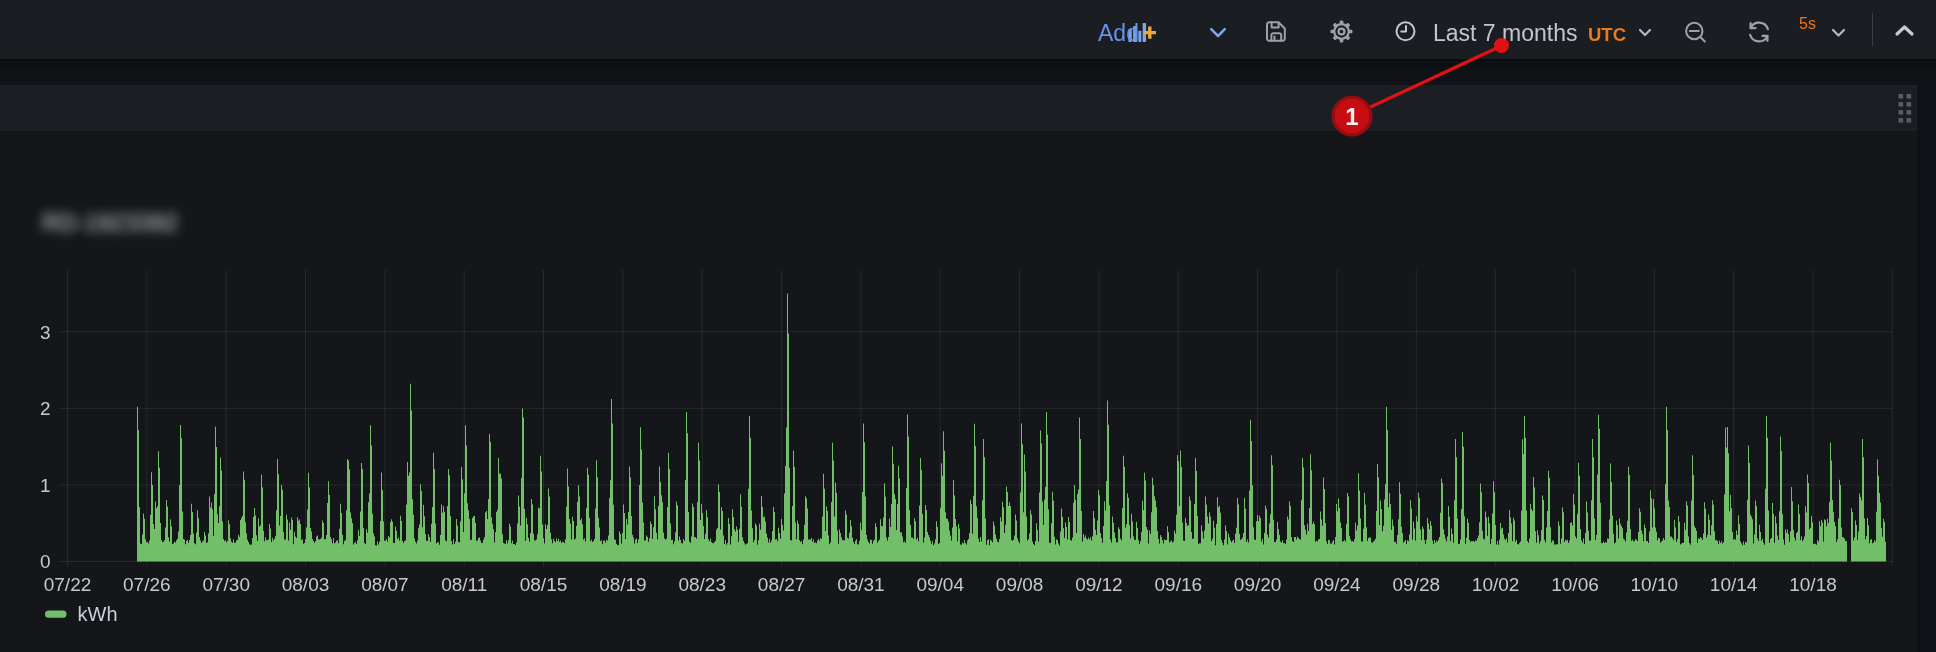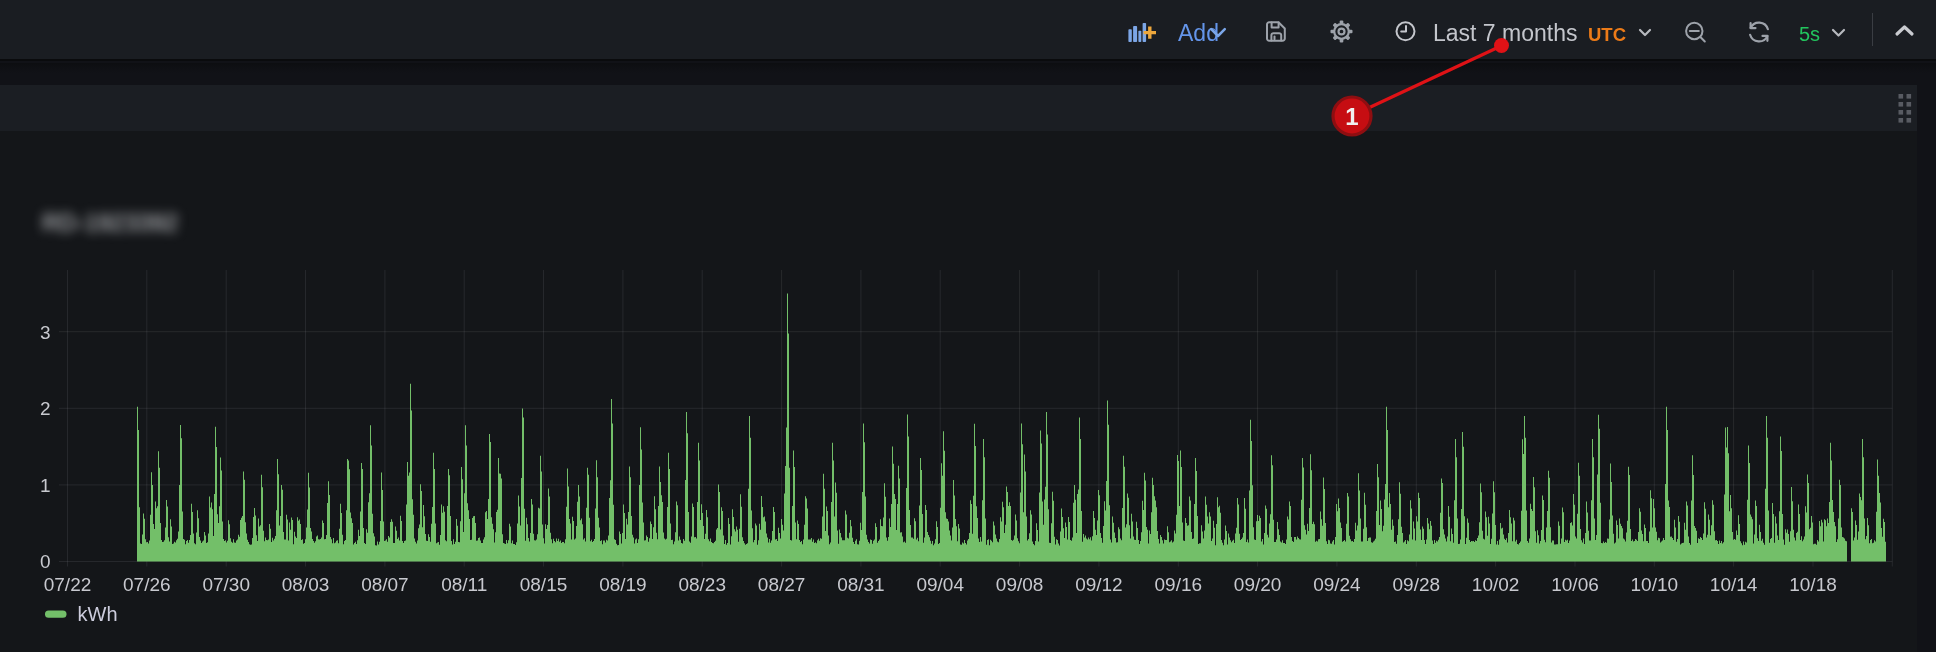--- a/index.html
+++ b/index.html
@@ -13,21 +13,21 @@
 <div class="abs" style="left:1128px;top:20px">
 <svg width="30" height="24" viewBox="0 0 30 24">
  <g fill="#7ca6e6">
   <rect x="0.4" y="9.2" width="3.4" height="12.8" rx="0.8"></rect>
   <rect x="5.1" y="6.1" width="4.0" height="15.9" rx="0.8"></rect>
   <rect x="10.4" y="10.7" width="2.9" height="11.3" rx="0.8"></rect>
   <rect x="14.6" y="3.0" width="3.5" height="19" rx="0.8"></rect>
  </g>
  <path d="M15.6 10.9h4.5V6.4h3.4v4.5h4.5v3.4h-4.5v4.5h-3.4v-4.5h-4.5z" fill="#eda73c"></path>
 </svg></div>
-<div class="abs" style="left:1178px;top:20px;color:#6495ea;font-size:23px;font-weight:500;letter-spacing:0">Add</div>
+<div class="abs" style="left:1098px;top:20px;color:#6495ea;font-size:23px;font-weight:500;letter-spacing:0">Add</div>
 <svg class="abs" style="left:1209px;top:27px" width="18" height="12" viewBox="0 0 18 12">
  <path d="M2.2 2.2l6.8 6.8 6.8-6.8" stroke="#7ba6e8" stroke-width="2.5" fill="none" stroke-linecap="round" stroke-linejoin="round"></path>
   </svg>
 
 <svg class="abs" style="left:1265px;top:20px" width="23" height="23" viewBox="0 0 23 23">
  <g stroke="#9da2aa" stroke-width="2" fill="none" stroke-linejoin="round" stroke-linecap="round">
   <path d="M4.2 2.2h9.3l6.3 6.3v10.1a2.2 2.2 0 0 1-2.2 2.2H4.2A2.2 2.2 0 0 1 2 18.6V4.4a2.2 2.2 0 0 1 2.2-2.2z"></path>
   <path d="M6.6 2.6v4.8h7V2.6"></path>
   <path d="M6.4 20.6v-5.4a2 2 0 0 1 2-2h5.8a2 2 0 0 1 2 2v5.4"></path>
   <path d="M9.5 16.4v2.8"></path>
@@ -72,21 +72,21 @@
   </svg>
 
 <svg class="abs" style="left:1746px;top:19px" width="26" height="26" viewBox="0 0 26 26">
  <g stroke="#9da2aa" stroke-width="2.2" fill="none" stroke-linecap="round">
   <path d="M21.9 10.2a9.3 9.3 0 0 0-17.3-1.3"></path>
   <path d="M4.1 15.8a9.3 9.3 0 0 0 17.3 1.3"></path>
   <path d="M4.6 4.2v4.9h4.9" stroke-linejoin="round"></path>
   <path d="M21.4 21.8v-4.9h-4.9" stroke-linejoin="round"></path>
  </g>
   </svg>
-<div class="abs" style="left:1799px;top:23px;color:#22c55e;font-size:20px">5s</div>
+<div class="abs" style="left:1799px;top:15px;color:#f97316;font-size:16px">5s</div>
 <svg class="abs" style="left:1831px;top:28px" width="15" height="10" viewBox="0 0 15 10">
  <path d="M2 2l5.5 5.5L13 2" stroke="#b7b9bf" stroke-width="2.2" fill="none" stroke-linecap="round" stroke-linejoin="round"></path>
   </svg>
 <div class="abs" style="left:1871.5px;top:13px;width:1px;height:33px;background:#3a3d43"></div>
 <svg class="abs" style="left:1894px;top:24px" width="21" height="13" viewBox="0 0 21 13">
  <path d="M3 10l7.5-7L18 10" stroke="#c9cbd0" stroke-width="3.2" fill="none" stroke-linecap="round" stroke-linejoin="round"></path>
   </svg>
 
 <div class="abs" style="left:0;top:85px;width:1917px;height:46px;background:#1b1e23"></div>
 <svg class="abs" style="left:1896px;top:93px" width="17" height="31" viewBox="0 0 17 31">

